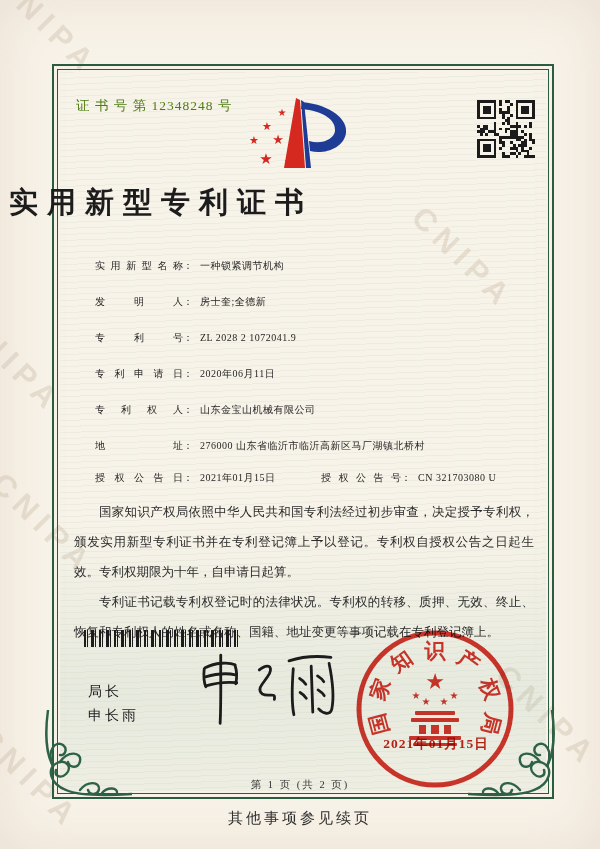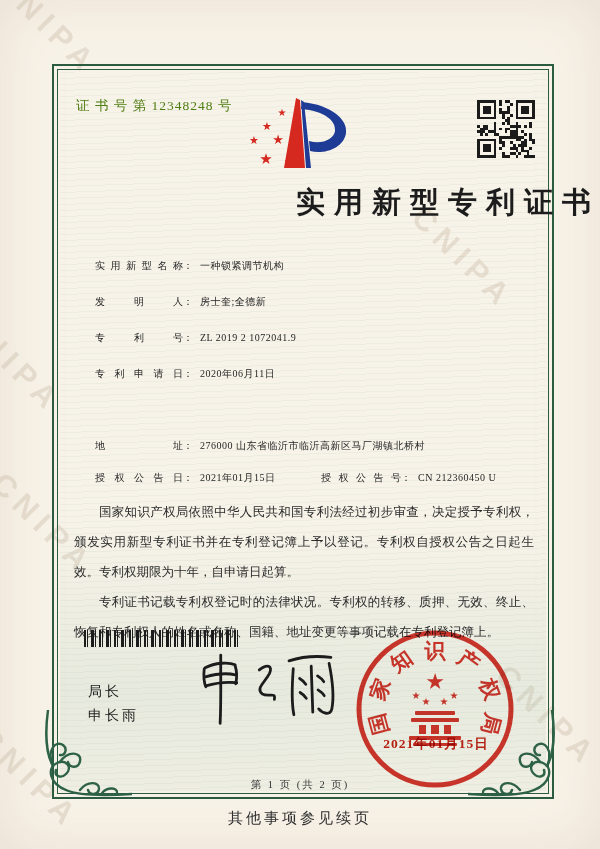--- a/index.html
+++ b/index.html
@@ -40,21 +40,21 @@
       linear-gradient(180deg, rgba(190,210,196,0) 62%, rgba(170,200,182,.22) 86%, rgba(170,200,182,.12) 100%),
       repeating-linear-gradient(178deg, rgba(140,175,152,.10) 0 1px, rgba(0,0,0,0) 1px 6px);
   }
   .cert-no{
     position:absolute;left:76px;top:97px;z-index:3;
     font-size:13.5px;letter-spacing:1px;color:#4d7c0f;
   }
   .logo{position:absolute;left:238px;top:88px;width:122px;height:94px;z-index:3;}
   .title{
     position:absolute;left:0;right:0;top:183px;z-index:3;
-    text-align:right;font-size:29px;font-weight:bold;color:#1c1c1c;
+    text-align:left;font-size:29px;font-weight:bold;color:#1c1c1c;
     letter-spacing:9px;text-indent:9px;
   }
   .qr{position:absolute;left:477px;top:100px;width:58px;height:58px;z-index:3;}
   .frow{position:absolute;left:76px;z-index:3;font-size:10px;white-space:nowrap;margin-left:19px;}
   .flabel{
     display:inline-block;width:88px;vertical-align:bottom;
     text-align:justify;text-align-last:justify;
   }
   .colon{display:inline-block;}
   .fvalue{margin-left:7px;letter-spacing:.5px;}
@@ -266,33 +266,36 @@
       <rect x="2" y="16" width="3" height="3" fill="#1b1b1b"></rect>
     </svg>
 
   <div class="frow" style="top:259px">
     <span class="flabel">实用新型名称</span><span class="colon">：</span><span class="fvalue">一种锁紧调节机构</span>
   </div>
   <div class="frow" style="top:295px">
     <span class="flabel">发明人</span><span class="colon">：</span><span class="fvalue">房士奎;全德新</span>
   </div>
   <div class="frow" style="top:331px">
-    <span class="flabel">专利号</span><span class="colon">：</span><span class="fvalue">ZL 2019 2 1072041.9</span>
+    <span class="flabel">专利号</span><span class="colon">：</span><span class="fvalue">ZL 2028 2 1072041.9</span>
   </div>
   <div class="frow" style="top:367px">
     <span class="flabel">专利申请日</span><span class="colon">：</span><span class="fvalue">2020年06月11日</span>
+  </div>
+  <div class="frow" style="top:403px">
+    <span class="flabel">专利权人</span><span class="colon">：</span><span class="fvalue">山东金宝山机械有限公司</span>
   </div>
   <div class="frow" style="top:439px">
     <span class="flabel">地址</span><span class="colon">：</span><span class="fvalue">276000 山东省临沂市临沂高新区马厂湖镇北桥村</span>
   </div>
 
   <div class="frow" style="top:471px">
     <span class="flabel">授权公告日</span><span class="colon">：</span><span class="fvalue">2021年01月15日</span>
     <span class="grant2">
-      <span class="flabel">授权公告号</span><span class="colon">：</span><span class="fvalue">CN 212360450 U</span>
+      <span class="flabel">授权公告号</span><span class="colon">：</span><span class="fvalue">CN 321703080 U</span>
     </span>
   </div>
 
   <div class="body-text">
     <p>国家知识产权局依照中华人民共和国专利法经过初步审查，决定授予专利权，颁发实用新型专利证书并在专利登记簿上予以登记。专利权自授权公告之日起生效。专利权期限为十年，自申请日起算。</p>
     <p>专利证书记载专利权登记时的法律状况。专利权的转移、质押、无效、终止、恢复和专利权人的姓名或名称、国籍、地址变更等事项记载在专利登记簿上。</p>
   </div>
 
   <div class="barcode"></div>
 

